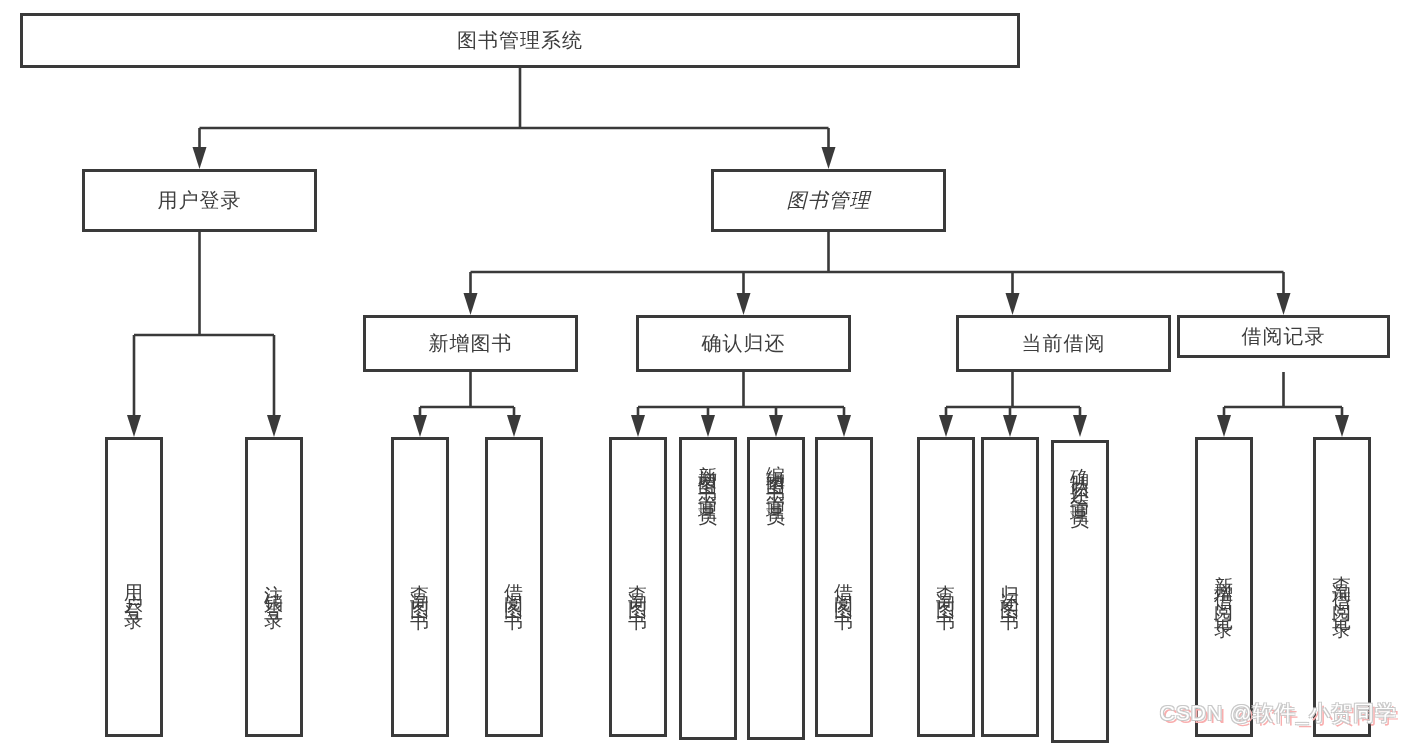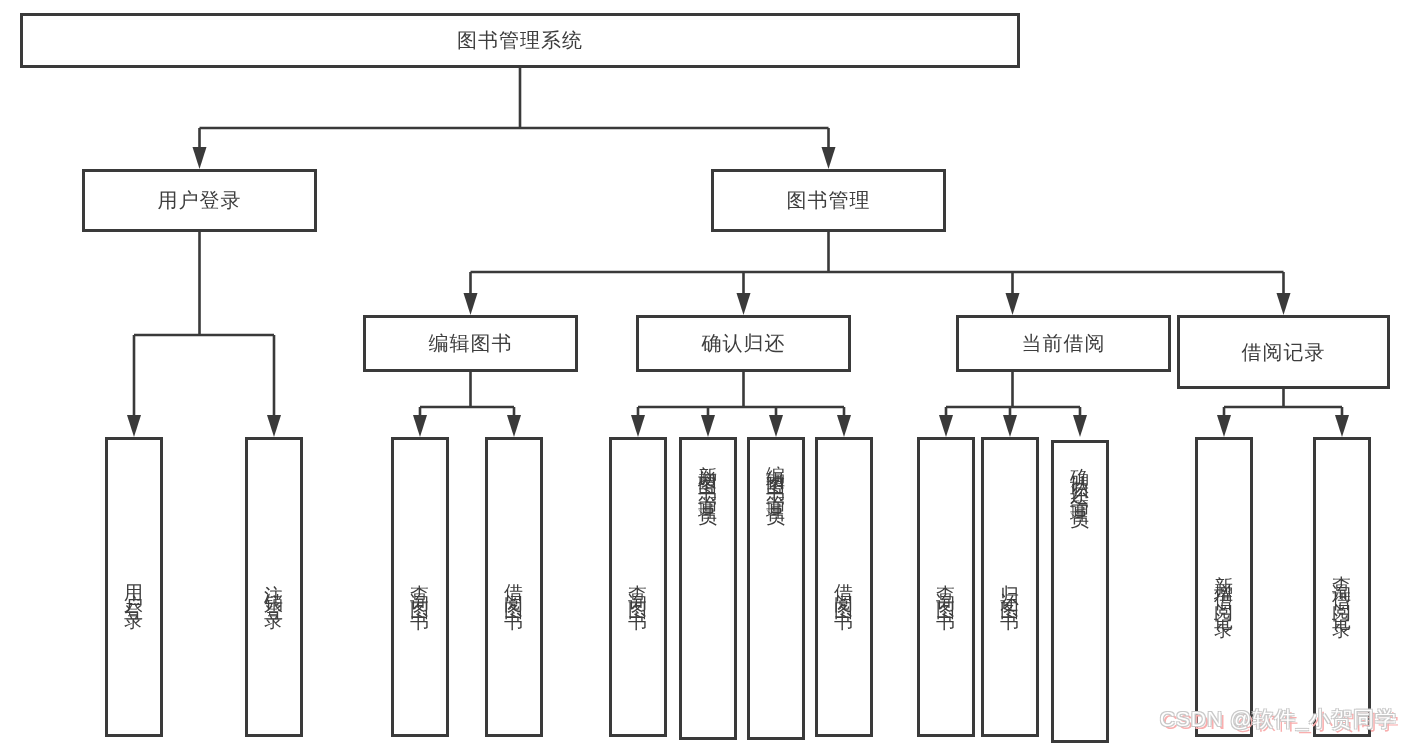--- a/index.html
+++ b/index.html
@@ -38,21 +38,21 @@
     justify-content: center;
   }
   .vbox.vlong {
     letter-spacing: 6px;
     justify-content: flex-start;
     padding-top: 10px;
   }
   .watermark {
     position: absolute;
     right: 8px;
-    bottom: 14px;
+    bottom: 20px;
     font-size: 21px;
     color: #ffffff;
     text-shadow:
       -1px -1px 0 #c9c9c9,
        1px -1px 0 #c9c9c9,
       -1px  1px 0 #c9c9c9,
        1px  1px 0 #c9c9c9,
        3px  3px 0 #f9aeae;
     letter-spacing: 1px;
     white-space: nowrap;
@@ -102,26 +102,26 @@
       <polygon points="1003,415 1017,415 1010,437"></polygon>
       <polygon points="1073,415 1087,415 1080,437"></polygon>
       <polygon points="1217,415 1231,415 1224,437"></polygon>
       <polygon points="1335,415 1349,415 1342,437"></polygon>
     </g>
   </svg>
 
   <div class="node" style="left:20px; top:13px; width:1000px; height:55px;">图书管理系统</div>
 
   <div class="node" style="left:82px; top:169px; width:235px; height:63px;">用户登录</div>
-  <div class="node" style="left:711px; top:169px; width:235px; height:63px;">图书管理</div>
+  <div class="node" style="left:711px; top:169px; width:235px; height:63px;font-style:italic;">图书管理</div>
 
-  <div class="node" style="left:363px; top:315px; width:215px; height:57px;">编辑图书</div>
+  <div class="node" style="left:363px; top:315px; width:215px; height:57px;">新增图书</div>
   <div class="node" style="left:636px; top:315px; width:215px; height:57px;">确认归还</div>
   <div class="node" style="left:956px; top:315px; width:215px; height:57px;">当前借阅</div>
-  <div class="node" style="left:1177px; top:315px; width:213px; height:74px;">借阅记录</div>
+  <div class="node" style="left:1177px; top:315px; width:213px; height:43px;">借阅记录</div>
 
   <div class="node vbox" style="left:105px; top:437px; width:58px; height:300px;">用户登录</div>
   <div class="node vbox" style="left:245px; top:437px; width:58px; height:300px;">注销登录</div>
 
   <div class="node vbox" style="left:391px; top:437px; width:58px; height:300px;">查询图书</div>
   <div class="node vbox" style="left:485px; top:437px; width:58px; height:300px;">借阅图书</div>
 
   <div class="node vbox" style="left:609px; top:437px; width:58px; height:300px;">查询图书</div>
   <div class="node vbox vlong" style="left:679px; top:437px; width:58px; height:303px;">新增图书（管理员）</div>
   <div class="node vbox vlong" style="left:747px; top:437px; width:58px; height:303px;">编辑图书（管理员）</div>

